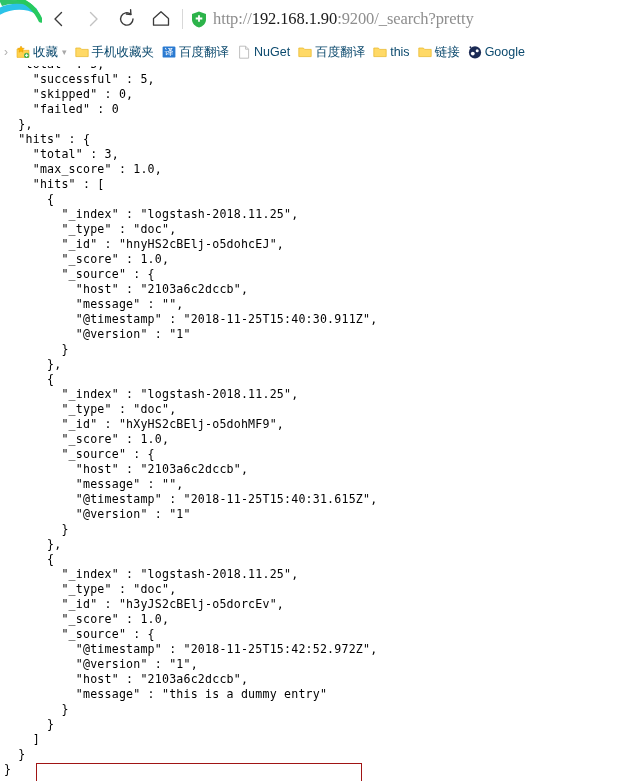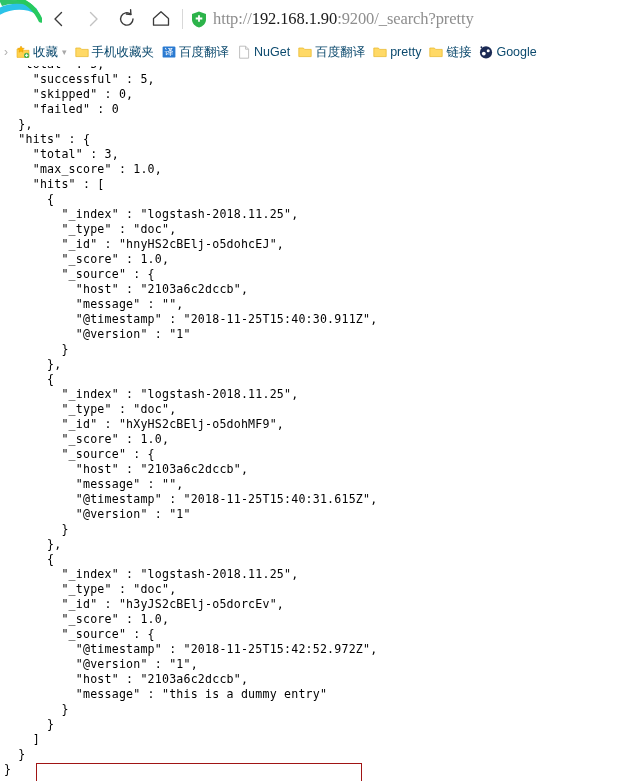--- a/index.html
+++ b/index.html
@@ -263,21 +263,21 @@
       </span>
       <span class="bm-label">百度翻译</span>
     </div>
 
     <div class="bm-item">
       <span class="bm-ico">
         <svg width="14" height="14" viewBox="0 0 14 14" aria-hidden="true">
           <path d="M0.8 3 h4.6 l1.2 1.4 h6.6 v7.2 h-12.4 z" fill="#ffd966" stroke="#e6b422" stroke-width="0.7"></path>
         </svg>
       </span>
-      <span class="bm-label">pretty</span>
+      <span class="bm-label">this</span>
     </div>
 
     <div class="bm-item">
       <span class="bm-ico">
         <svg width="14" height="14" viewBox="0 0 14 14" aria-hidden="true">
           <path d="M0.8 3 h4.6 l1.2 1.4 h6.6 v7.2 h-12.4 z" fill="#ffd966" stroke="#e6b422" stroke-width="0.7"></path>
         </svg>
       </span>
       <span class="bm-label">链接</span>
     </div>

